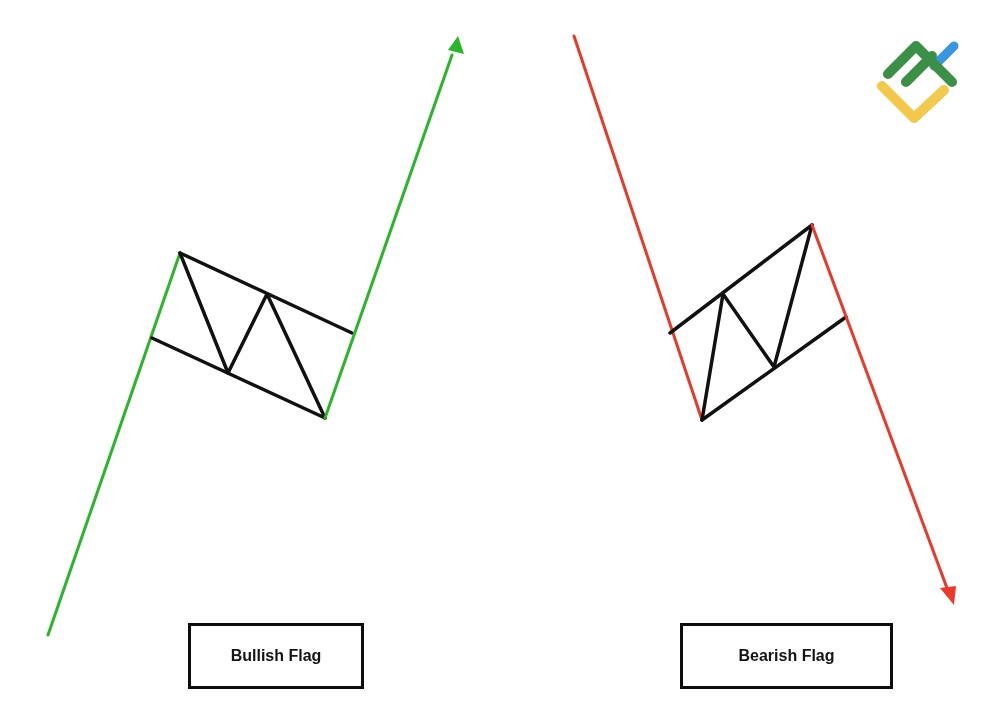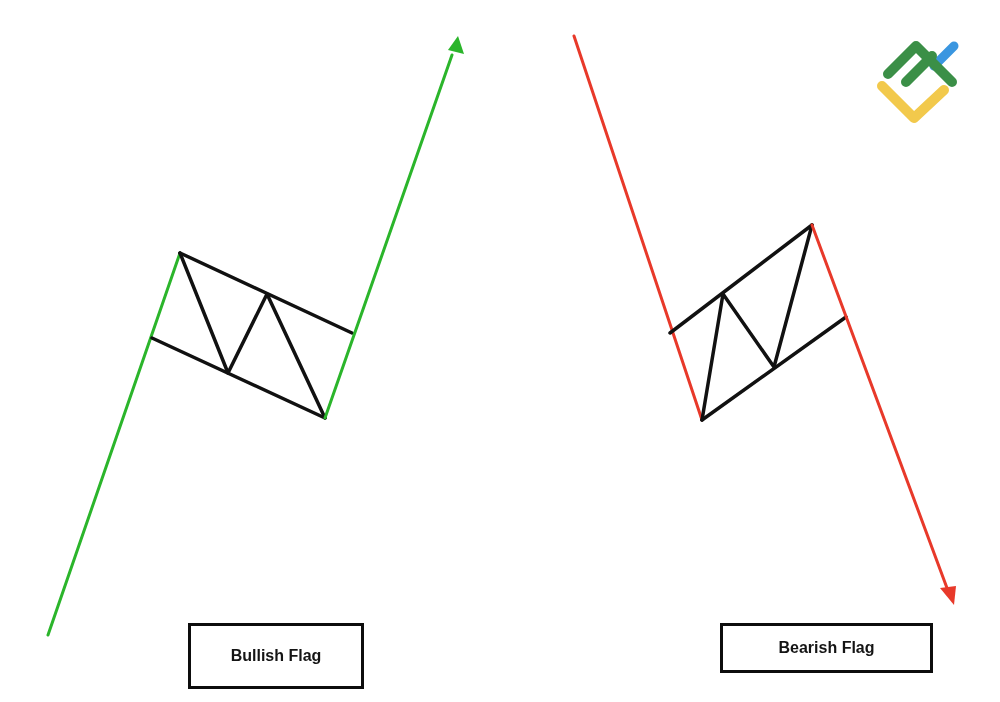--- a/index.html
+++ b/index.html
@@ -4,21 +4,21 @@
   <style>
     html, body { margin:0; padding:0; background:#ffffff; }
     body { width:1000px; height:702px; position:relative; overflow:hidden; font-family:"Liberation Sans", sans-serif; }
     svg.diagram { position:absolute; left:0; top:0; }
     .label-box {
       position:absolute; box-sizing:border-box; border:3px solid #0d0d0d; background:#fff;
       display:flex; align-items:center; justify-content:center;
       font-family:"Liberation Sans", sans-serif; font-weight:bold; font-size:16px; color:#141414;
     }
     #bull-label { left:156px; top:623px; width:176px; height:66px;margin-left:32px; }
-    #bear-label { left:720px; top:623px; width:213px; height:50px;text-align:right; }
+    #bear-label { left:680px; top:623px; width:213px; height:66px;text-align:right; }
   </style>
 </head>
 <body>
 
 <svg class="diagram" width="1000" height="702" viewBox="0 0 1000 702">
   <defs>
     <marker id="arrow-green" markerWidth="6" markerHeight="6" refX="3" refY="3" orient="auto" markerUnits="strokeWidth">
       <path d="M0,0 L6,3 L0,6 z" fill="#2bb52b"></path>
     </marker>
     <marker id="arrow-red" markerWidth="6" markerHeight="6" refX="3" refY="3" orient="auto" markerUnits="strokeWidth">

